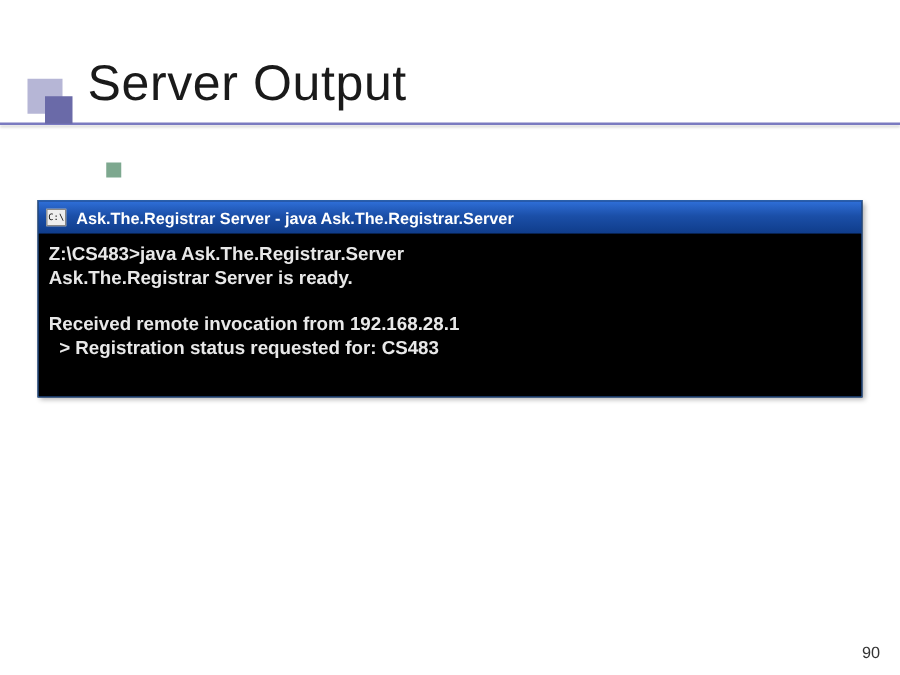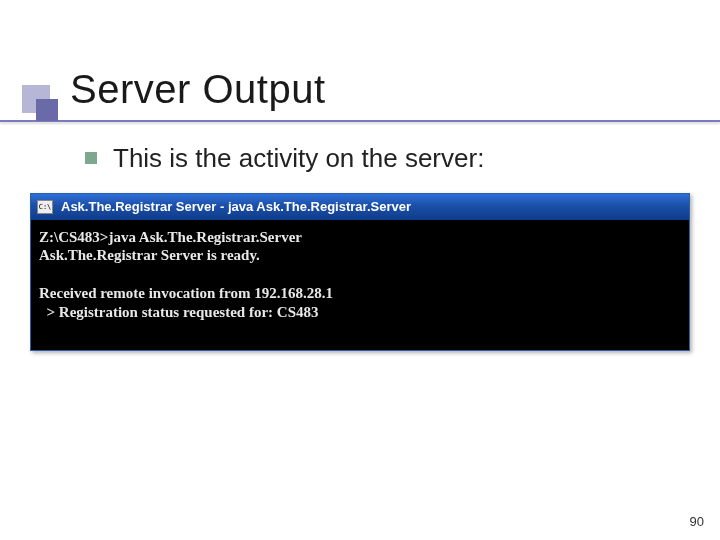--- a/index.html
+++ b/index.html
@@ -8,21 +8,21 @@
     height: 540px;
     background: #fff;
     font-family: Verdana, Arial, sans-serif;
     position: relative;
     overflow: hidden;
   }
   .slide {
     width: 100%;
     height: 100%;
     position: relative;
-    padding-top: 67px;
+    padding-top: 45px;
   }
   .title-wrap {
     position: relative;
     margin-left: 30px;
   }
   .deco-squares {
     position: absolute;
     left: -8px;
     top: 18px;
   }
@@ -125,21 +125,21 @@
   .term-title {
     color: #fff;
     font-size: 13px;
     font-family: "Trebuchet MS", Verdana, sans-serif;
     font-weight: bold;
     white-space: nowrap;
   }
   .term-body {
     background: #000;
     color: #e8e8e8;
-    font-family: Liberation Serif, serif;
+    font-family: Liberation Sans, sans-serif;
     font-size: 15px;
     font-weight: bold;
     line-height: 1.25;
     padding: 8px 8px 22px 8px;
     min-height: 130px;
     white-space: pre;
   }
   .page-num {
     position: absolute;
     right: 16px;
@@ -158,21 +158,20 @@
       <div class="sq1"></div>
       <div class="sq2"></div>
     </div>
     <h1 class="title">Server Output</h1>
     <div class="title-rule"></div>
   </div>
 
   <div class="content">
     <div class="bullet-row">
       <div class="bullet"></div>
-      <div class="bullet-text">This is the activity on the server:</div>
     </div>
   </div>
 
   <div class="terminal">
     <div class="term-titlebar">
       <div class="term-icon">C:\</div>
       <div class="term-title">Ask.The.Registrar Server - java Ask.The.Registrar.Server</div>
     </div>
     <div class="term-body"><span>Z:\CS483&gt;java Ask.The.Registrar.Server</span>
 <span>Ask.The.Registrar Server is ready.</span>

